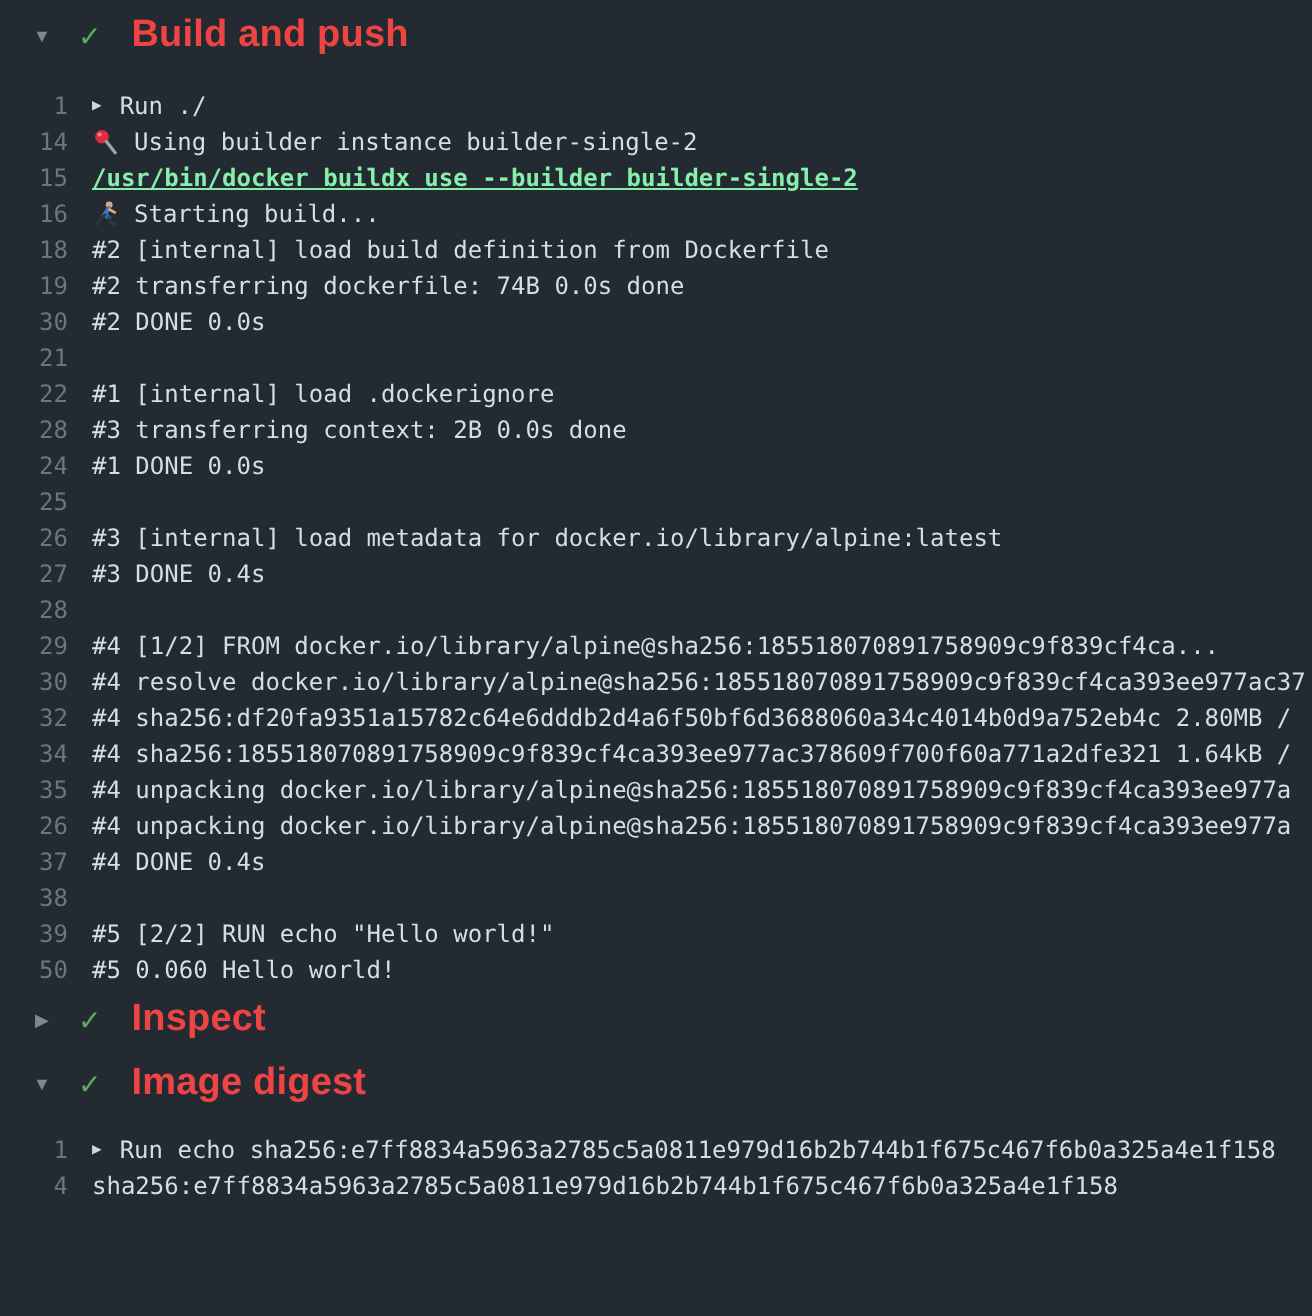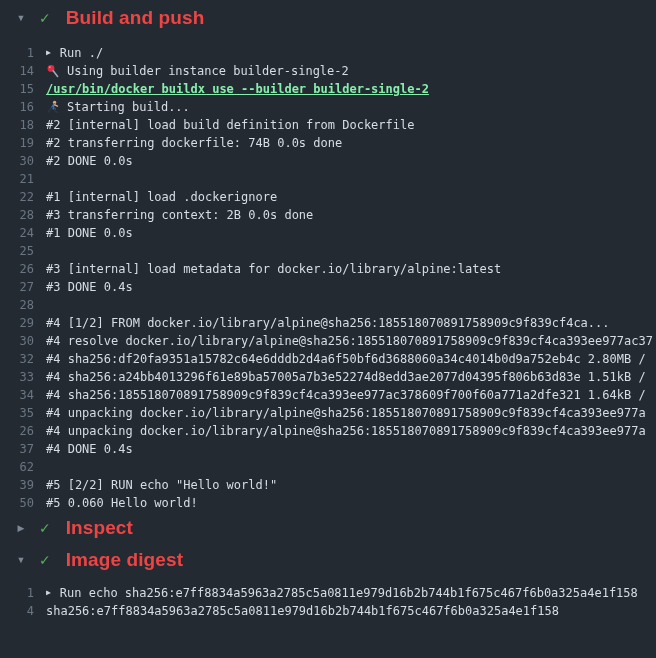--- a/index.html
+++ b/index.html
@@ -126,26 +126,25 @@
         <div class="log-line plain"><span class="line-number">22</span><span class="line-content"><span class="txt">#1 [internal] load .dockerignore</span></span></div>
         <div class="log-line plain"><span class="line-number">28</span><span class="line-content"><span class="txt">#3 transferring context: 2B 0.0s done</span></span></div>
         <div class="log-line plain"><span class="line-number">24</span><span class="line-content"><span class="txt">#1 DONE 0.0s</span></span></div>
         <div class="log-line plain"><span class="line-number">25</span><span class="line-content"><span class="txt"></span></span></div>
         <div class="log-line plain"><span class="line-number">26</span><span class="line-content"><span class="txt">#3 [internal] load metadata for docker.io/library/alpine:latest</span></span></div>
         <div class="log-line plain"><span class="line-number">27</span><span class="line-content"><span class="txt">#3 DONE 0.4s</span></span></div>
         <div class="log-line plain"><span class="line-number">28</span><span class="line-content"><span class="txt"></span></span></div>
         <div class="log-line plain"><span class="line-number">29</span><span class="line-content"><span class="txt">#4 [1/2] FROM docker.io/library/alpine@sha256:185518070891758909c9f839cf4ca...</span></span></div>
         <div class="log-line plain"><span class="line-number">30</span><span class="line-content"><span class="txt">#4 resolve docker.io/library/alpine@sha256:185518070891758909c9f839cf4ca393ee977ac37</span></span></div>
         <div class="log-line plain"><span class="line-number">32</span><span class="line-content"><span class="txt">#4 sha256:df20fa9351a15782c64e6dddb2d4a6f50bf6d3688060a34c4014b0d9a752eb4c 2.80MB /</span></span></div>
-        <div class="log-line plain"><span class="line-number">33</span><span class="line-content"><span class="txt">#4 sha256:a24bb4013296f61e89ba57005a7b3e52274d8edd3ae2077d04395f806b63d83e 1.51kB /</span></span></div>
         <div class="log-line plain"><span class="line-number">34</span><span class="line-content"><span class="txt">#4 sha256:185518070891758909c9f839cf4ca393ee977ac378609f700f60a771a2dfe321 1.64kB /</span></span></div>
         <div class="log-line plain"><span class="line-number">35</span><span class="line-content"><span class="txt">#4 unpacking docker.io/library/alpine@sha256:185518070891758909c9f839cf4ca393ee977a</span></span></div>
         <div class="log-line plain"><span class="line-number">26</span><span class="line-content"><span class="txt">#4 unpacking docker.io/library/alpine@sha256:185518070891758909c9f839cf4ca393ee977a</span></span></div>
         <div class="log-line plain"><span class="line-number">37</span><span class="line-content"><span class="txt">#4 DONE 0.4s</span></span></div>
-        <div class="log-line plain"><span class="line-number">62</span><span class="line-content"><span class="txt"></span></span></div>
+        <div class="log-line plain"><span class="line-number">38</span><span class="line-content"><span class="txt"></span></span></div>
         <div class="log-line plain"><span class="line-number">39</span><span class="line-content"><span class="txt">#5 [2/2] RUN echo "Hello world!"</span></span></div>
         <div class="log-line plain"><span class="line-number">50</span><span class="line-content"><span class="txt">#5 0.060 Hello world!</span></span></div>
       </div>
     </div>
     <div>
       <div class="step-header compact">
         <span class="tri">▶</span>
         <span class="check">✓</span>
         <span class="step-title">Inspect</span>
       </div>

